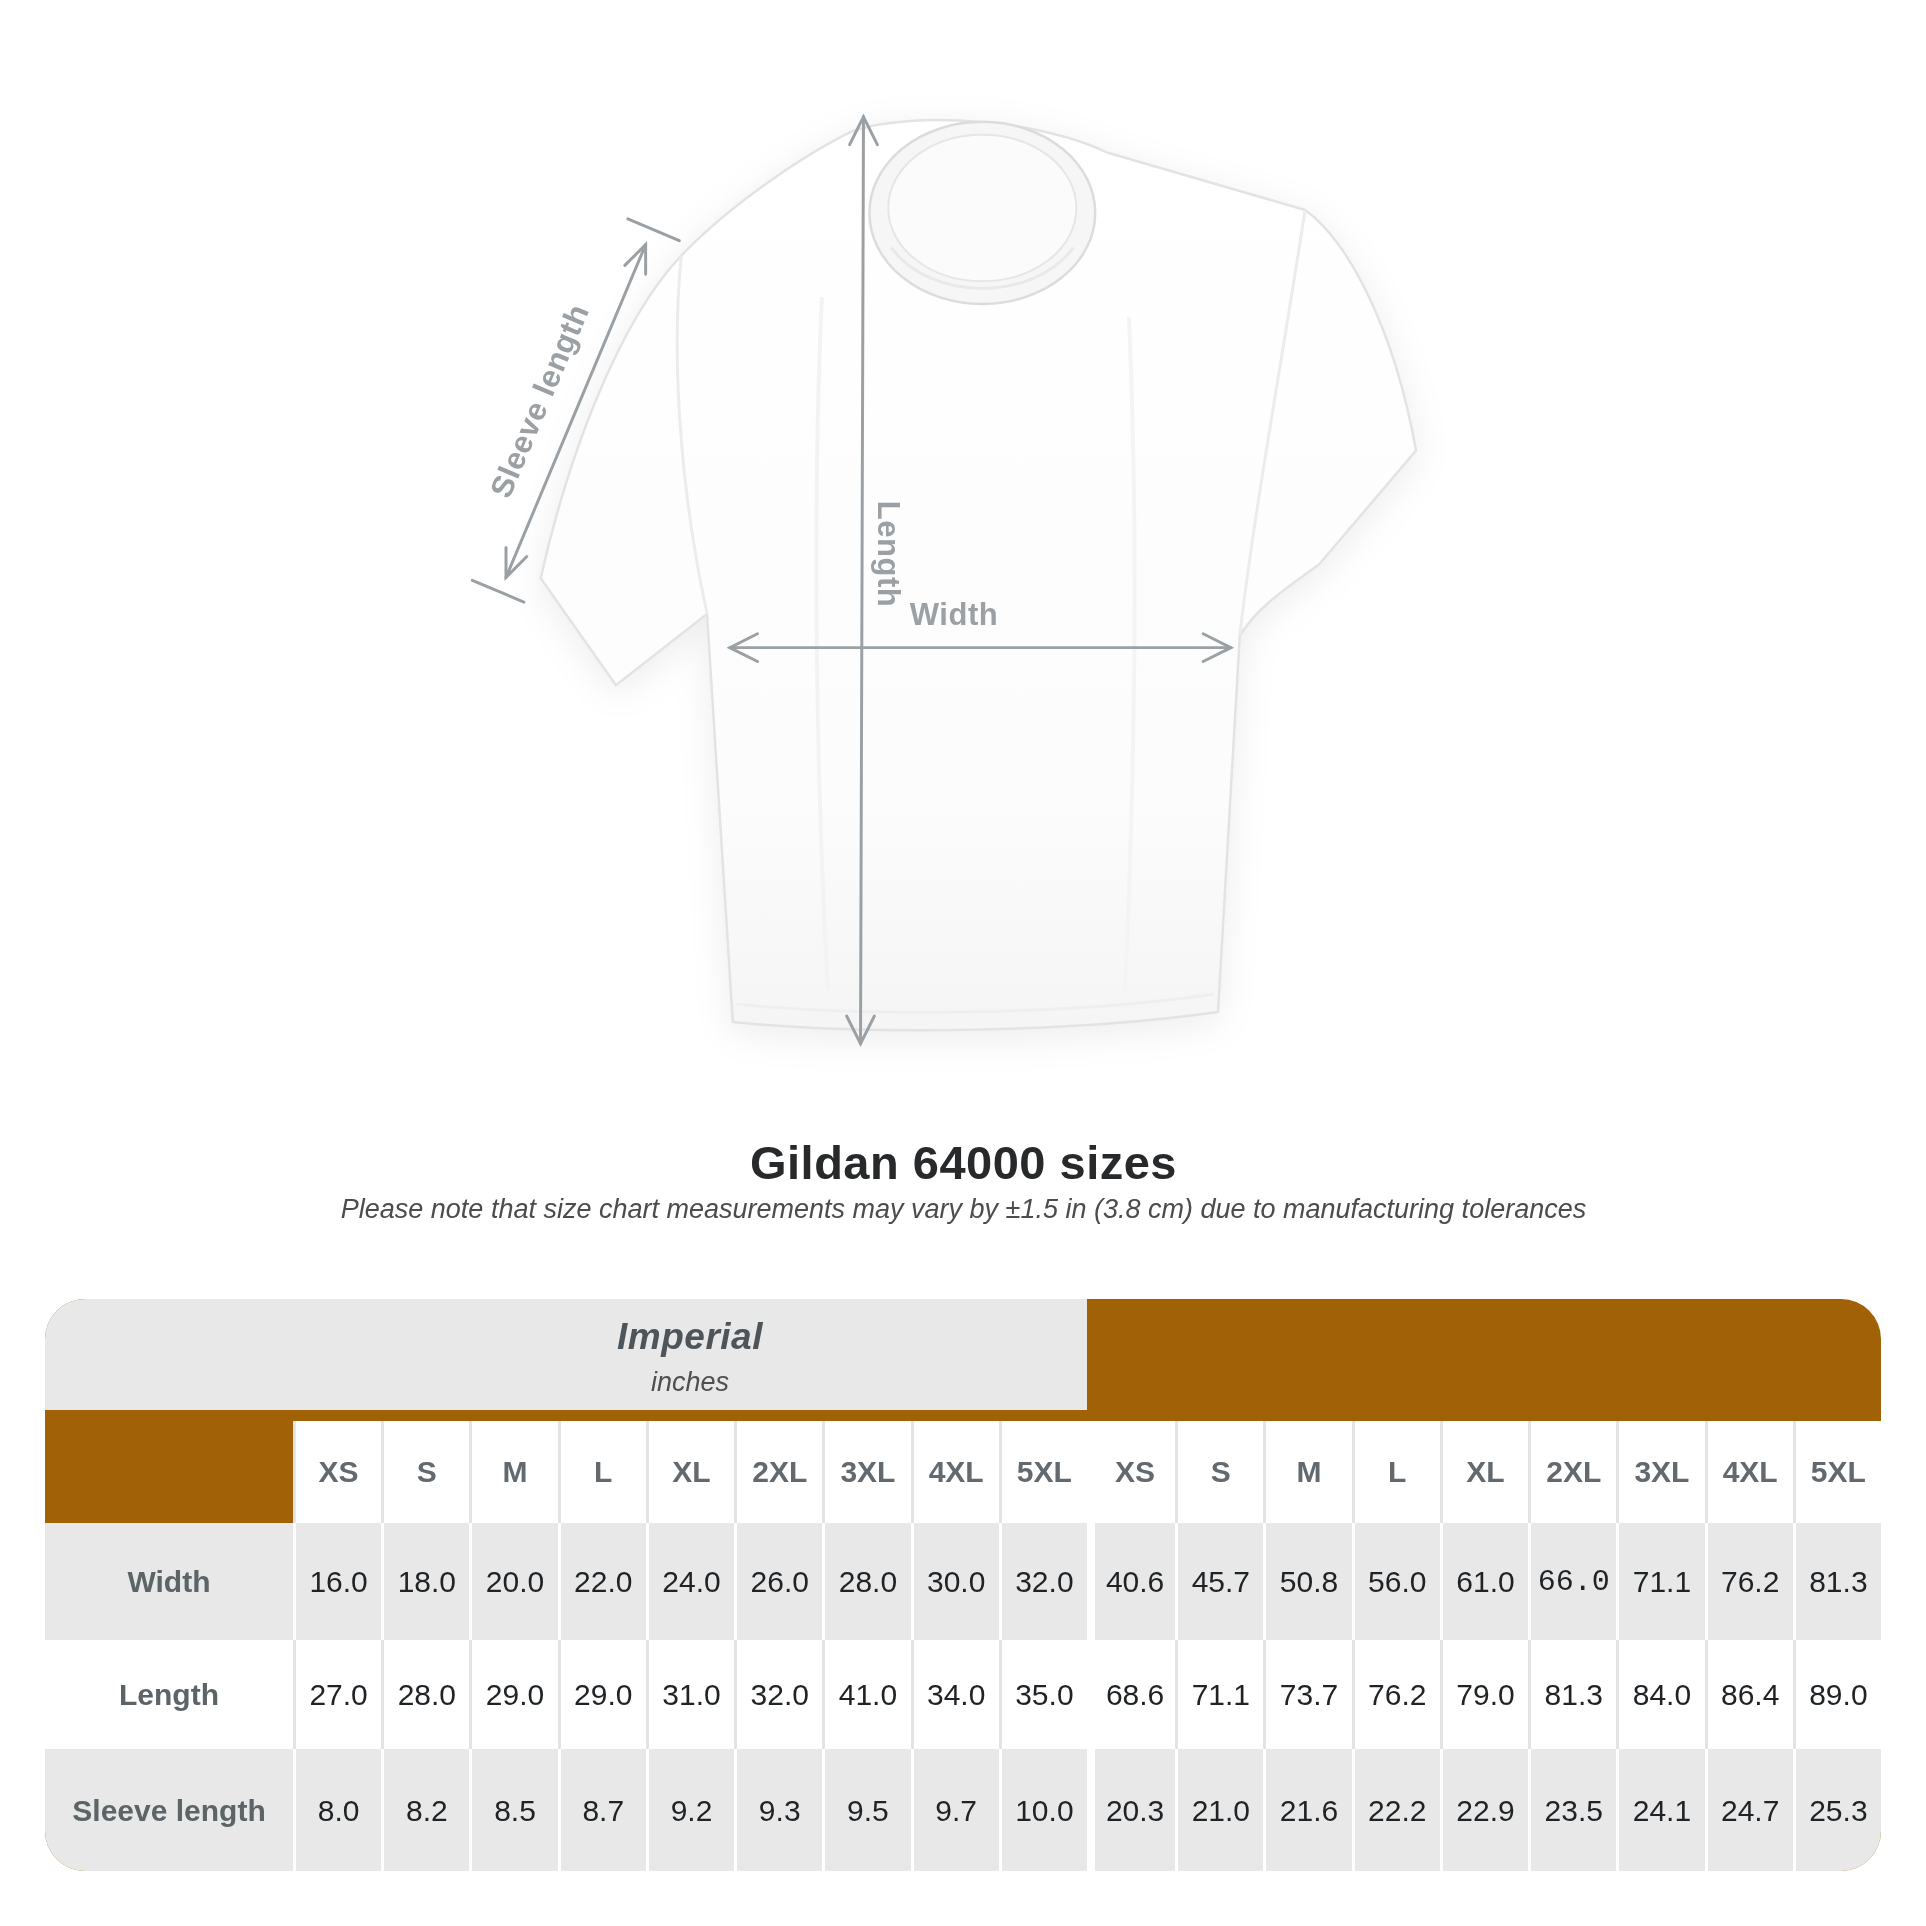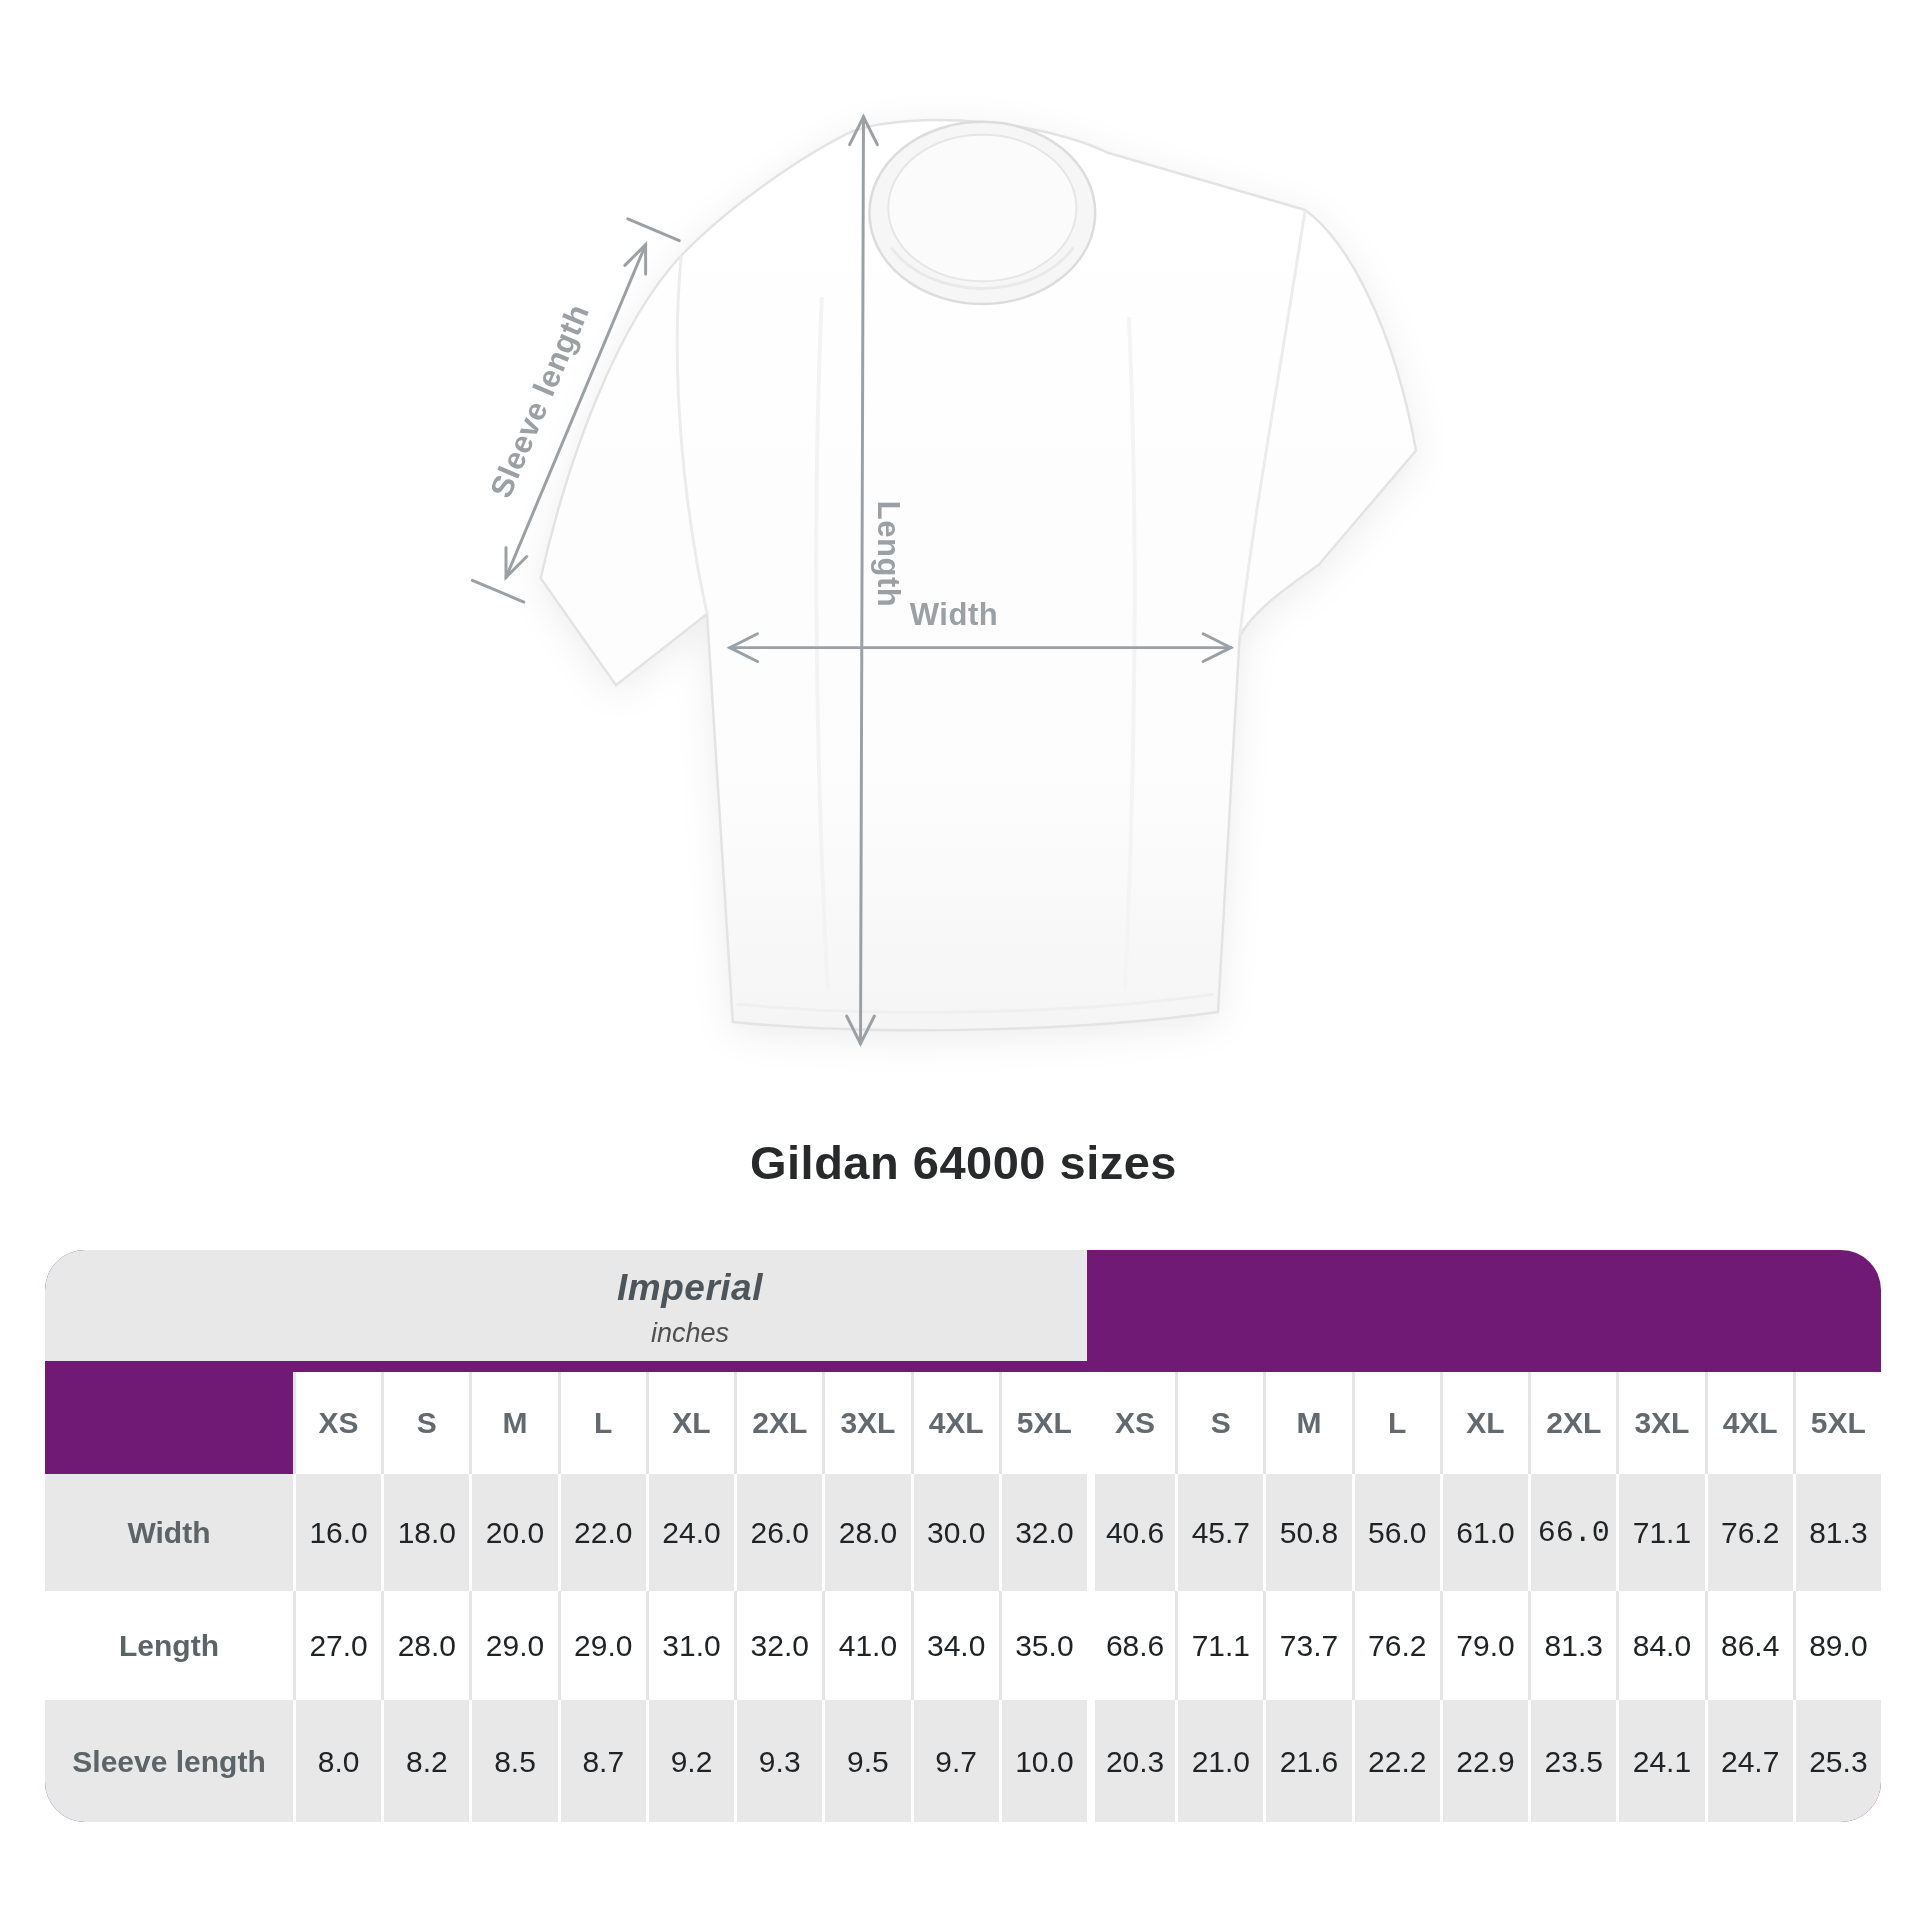--- a/index.html
+++ b/index.html
@@ -14,22 +14,22 @@
   .lbl-length{left:888px;top:554px;transform:translate(-50%,-50%) rotate(90deg);}
   .lbl-width{left:954px;top:615px;transform:translate(-50%,-50%);}
 
   
   .chart-title{position:absolute;left:0;top:1135px;width:100%;text-align:center;
     font-size:47px;font-weight:bold;color:#27292b;letter-spacing:0.5px;}
   .chart-subtitle{position:absolute;left:0;top:1194px;width:100%;text-align:center;
     font-size:27px;font-style:italic;color:#4c4c4c;}
 
   
-  .size-table{position:absolute;left:45px;top:1250px;width:1836px;height:572px;
-    border-radius:40px;overflow:hidden;background:#701a75;}
+  .size-table{position:absolute;left:45px;top:1299px;width:1836px;height:572px;
+    border-radius:40px;overflow:hidden;background:#a16207;}
   .table-grid{display:grid;width:100%;height:100%;
     grid-template-columns:248px repeat(18,1fr);
     grid-template-rows:111px 113px 117px 109px 123px;}
   .unit-spacer{grid-row:1;grid-column:1;background:#e8e8e8;}
   .unit-header{background:#e8e8e8;display:flex;flex-direction:column;align-items:center;justify-content:center;padding-top:4px;}
   .unit-header.imperial{grid-row:1;grid-column:2 / span 9;}
   .unit-header.metric{grid-row:1;grid-column:11 / span 9;}
   .unit-name{font-size:37px;font-weight:bold;font-style:italic;color:#4e555a;letter-spacing:0.5px;}
   .unit-sub{font-size:27px;font-style:italic;color:#4f4f4f;margin-top:9px;}
 
@@ -110,20 +110,21 @@
         </g>
       </g>
     </svg>
 
     <div class="dim-label lbl-sleeve">Sleeve length</div>
     <div class="dim-label lbl-length">Length</div>
     <div class="dim-label lbl-width">Width</div>
   </div>
 
   <div class="chart-title">Gildan 64000 sizes</div>
+  <div class="chart-subtitle">Please note that size chart measurements may vary by ±1.5 in (3.8 cm) due to manufacturing tolerances</div>
 
   <div class="size-table">
     <div class="table-grid" id="table-grid">
       <div class="unit-spacer"></div>
       <div class="unit-header imperial">
         <div class="unit-name">Imperial</div>
         <div class="unit-sub">inches</div>
       </div>
 
       <div class="cell lbl row-gray" style="grid-row:3;grid-column:1;">Width</div>

